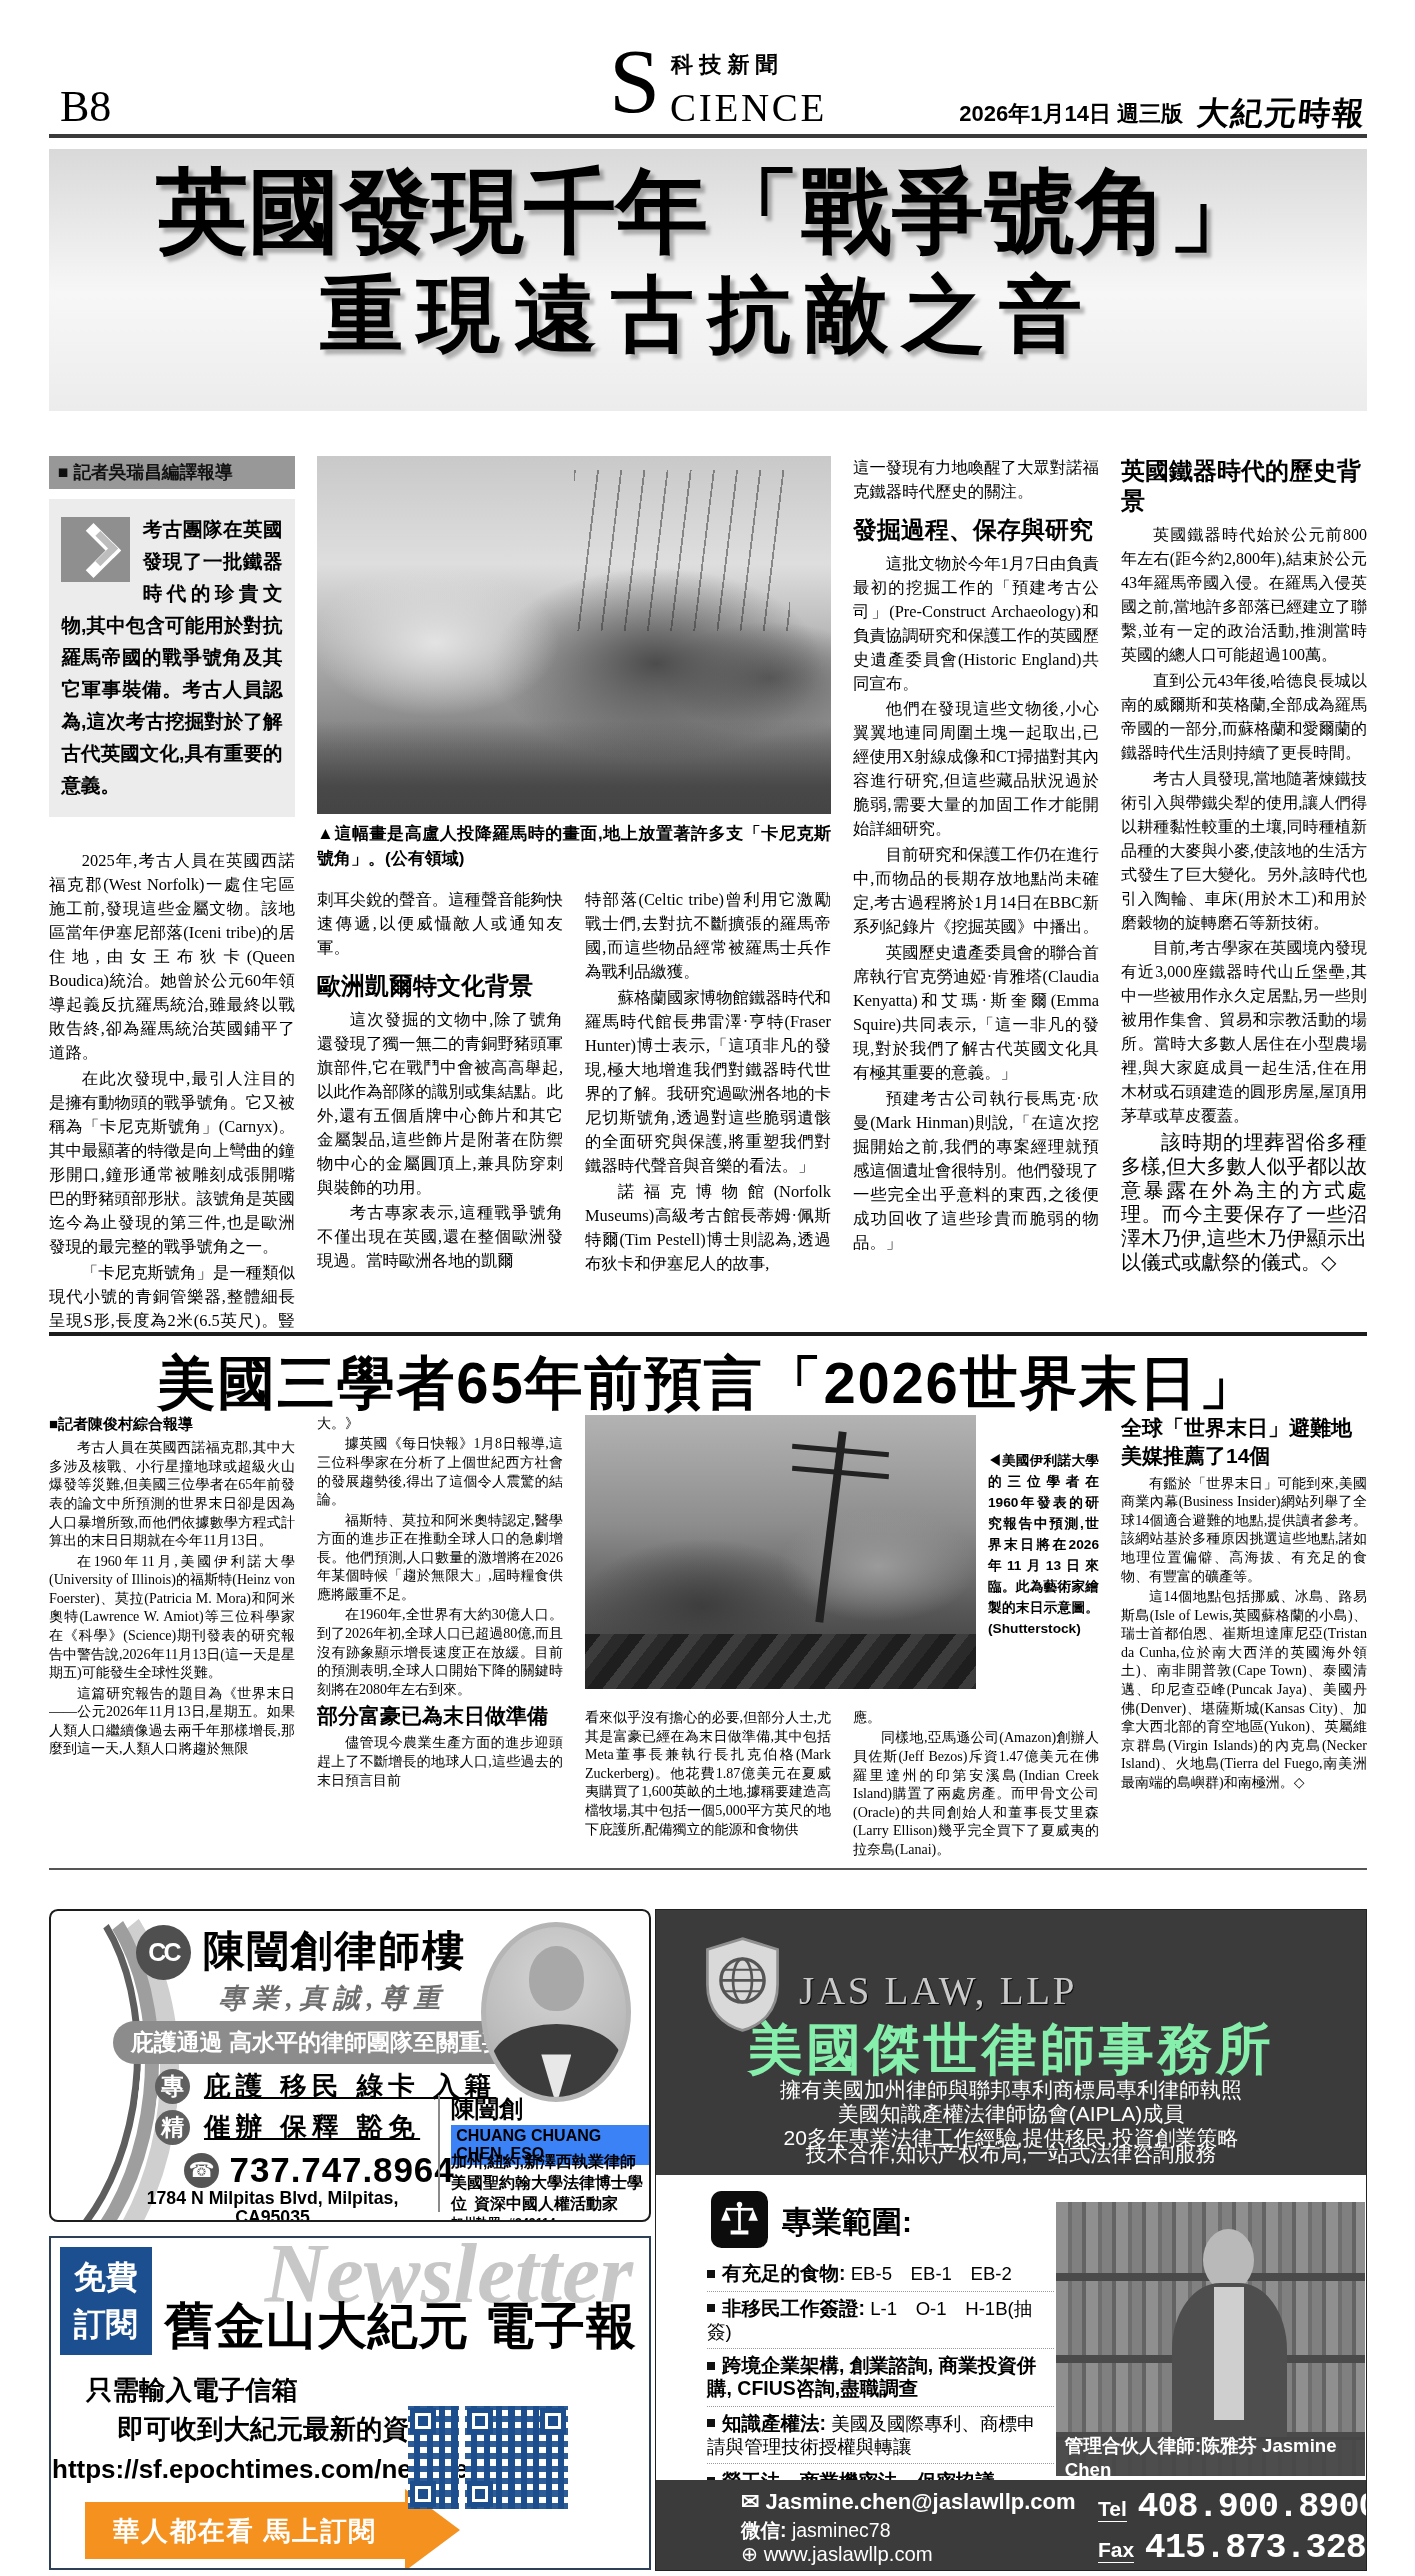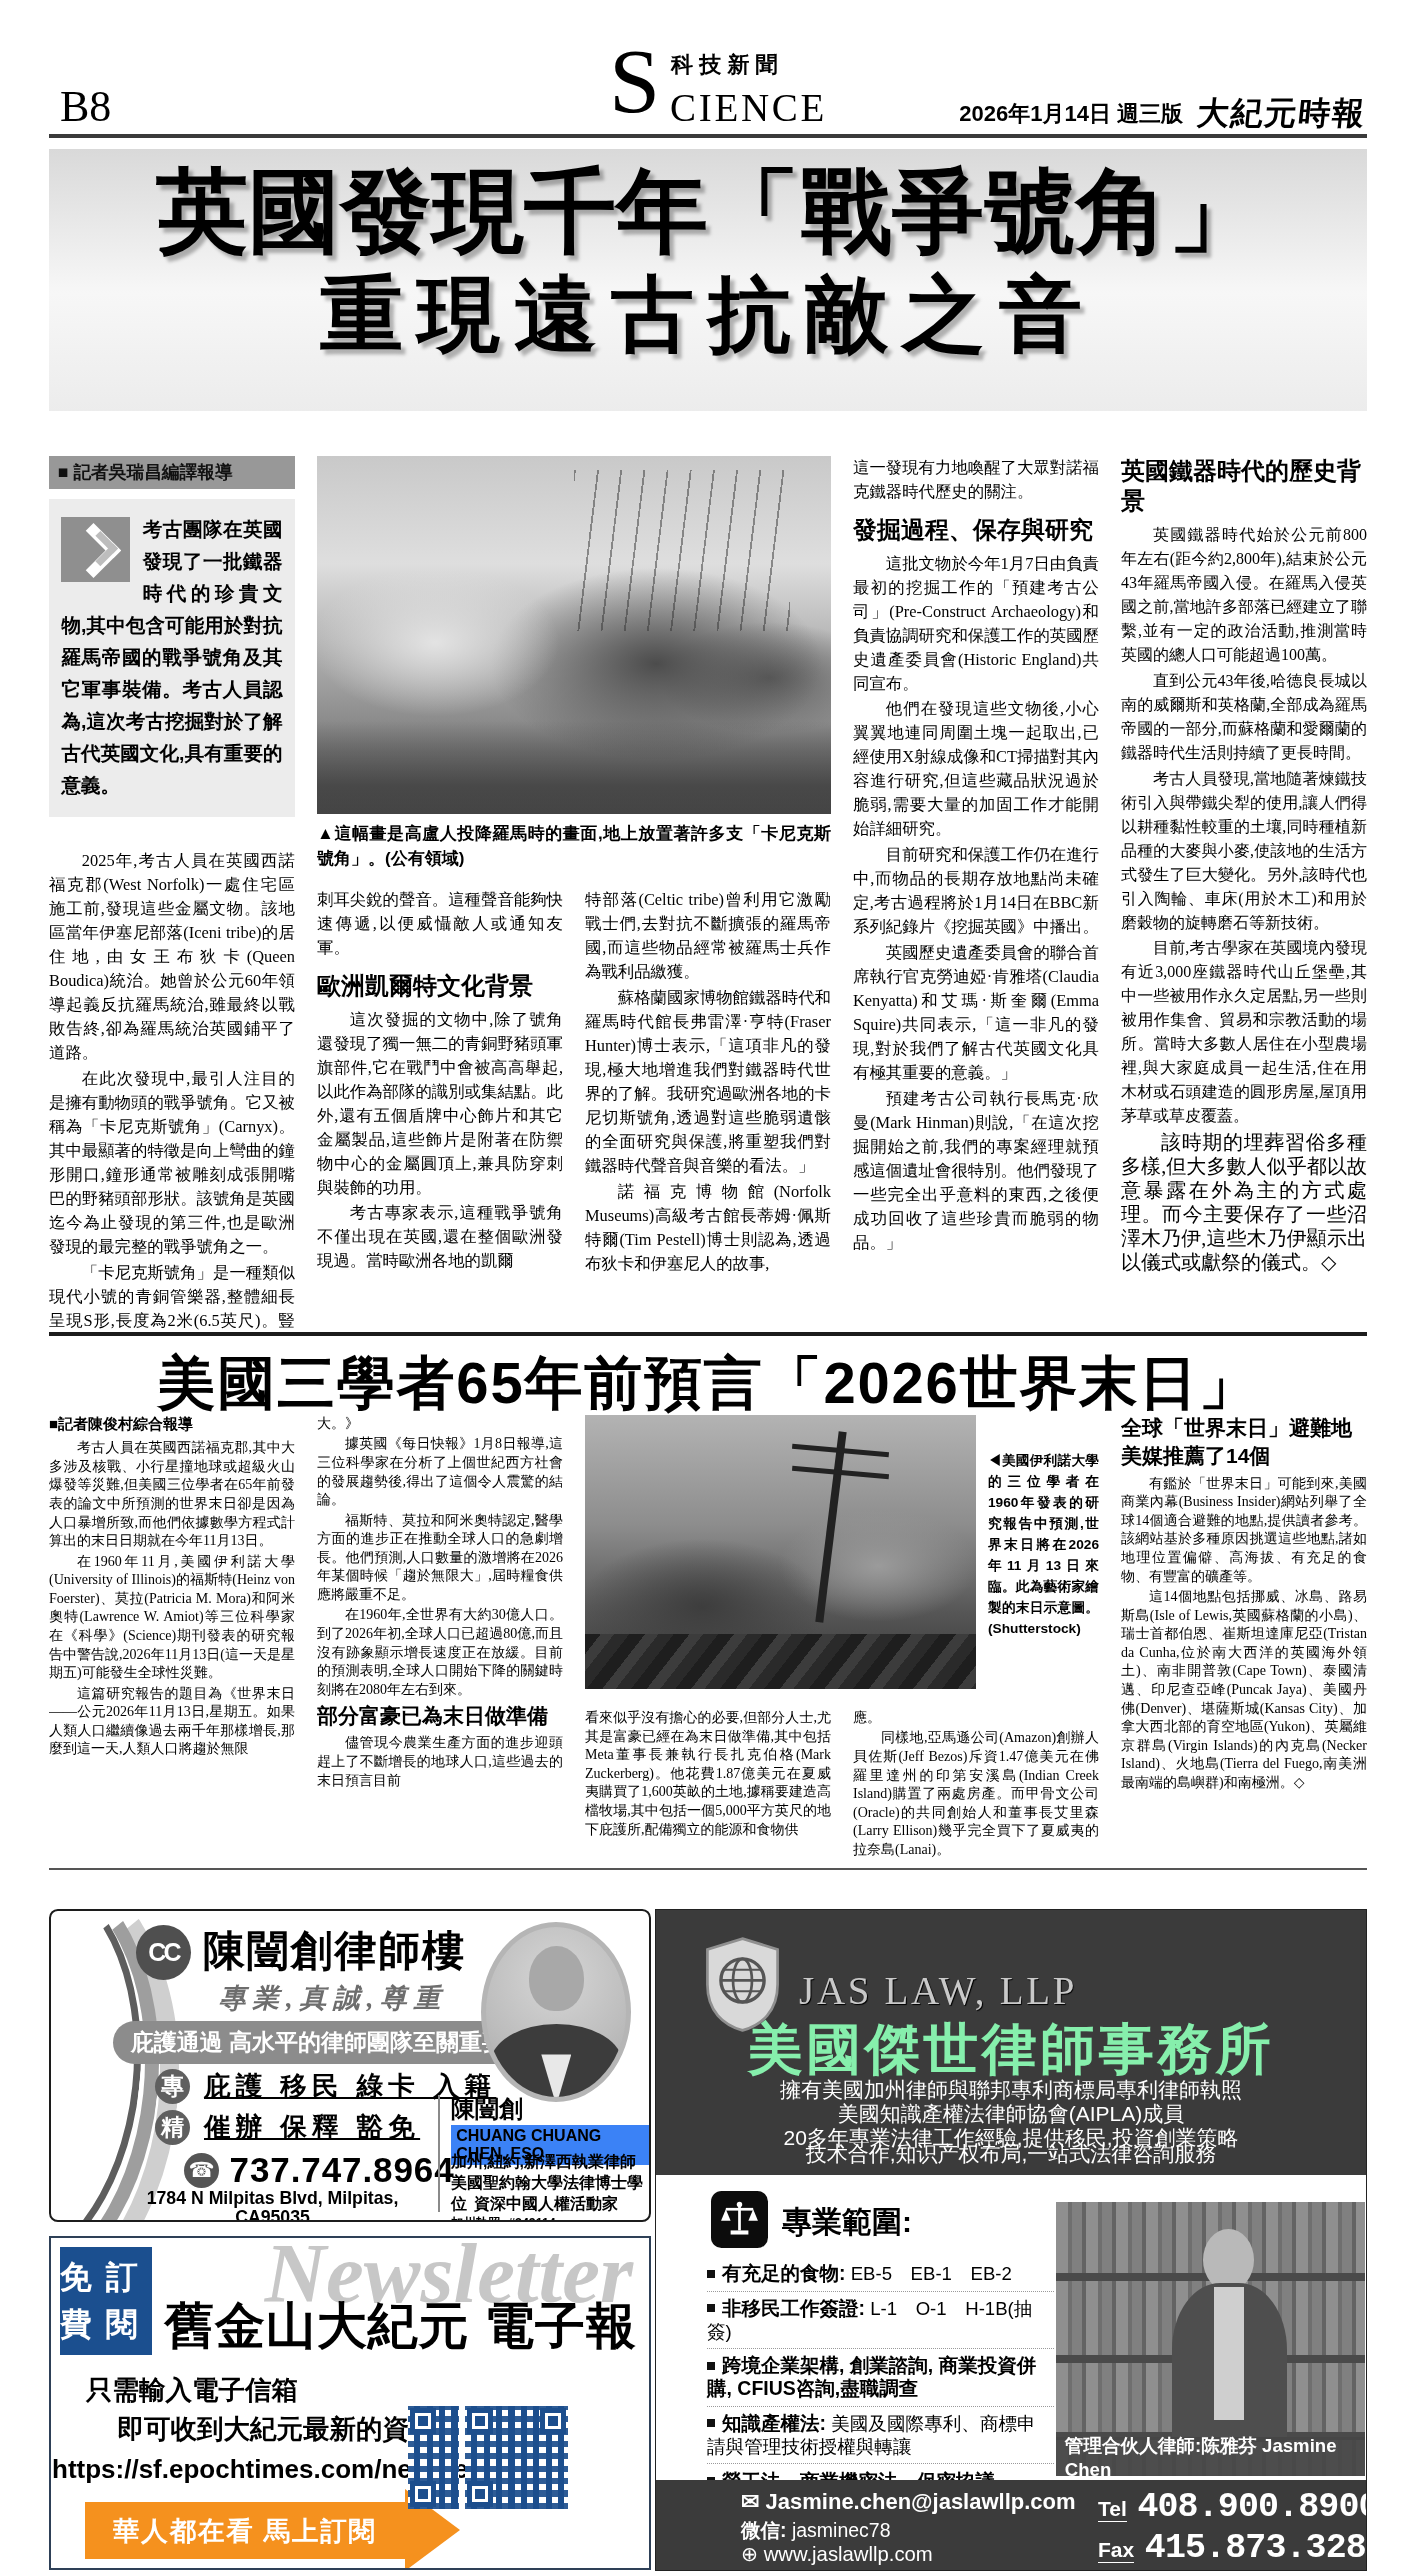--- a/index.html
+++ b/index.html
@@ -134,21 +134,21 @@
   .chen-cred{position:absolute;left:400px;font-family:"Liberation Sans",sans-serif;font-weight:bold;font-size:16px;}
   #chen-cred1{top:241px;} #chen-cred2{top:262px;} #chen-cred3{top:283px;left:423px;}
 
   
   #nl-ad{left:49px;top:2236px;width:602px;height:334px;border:2.7px solid #2e4057;overflow:hidden;
      background:#fff;box-sizing:border-box;}
   #nl-water{position:absolute;right:16px;top:-14px;font-size:85px;color:#c7c7c7;font-style:italic;
      font-family:"Liberation Serif",serif;font-weight:bold;}
   #nl-free{position:absolute;left:8.8px;top:8.8px;width:92px;height:108px;background:#1b4f8f;color:#fff;
      font-family:"Liberation Sans",sans-serif;font-weight:bold;font-size:32px;line-height:1.45;
-     display:flex;flex-direction:row;align-items:center;justify-content:center;}
+     display:flex;flex-direction:column;align-items:center;justify-content:center;}
   #nl-title{position:absolute;left:113px;top:55px;font-size:50px;font-weight:900;
      font-family:"Liberation Sans",sans-serif;letter-spacing:0.9px;}
   #nl-l1{position:absolute;left:35px;top:134px;width:389px;
      font-family:"Liberation Sans",sans-serif;font-weight:bold;font-size:26.5px;}
   #nl-l2{position:absolute;left:8.8px;top:173px;width:442px;text-align:center;
      font-family:"Liberation Sans",sans-serif;font-weight:bold;font-size:26.5px;}
   #nl-url{position:absolute;left:0px;top:216px;width:460px;text-align:center;
      font-family:"Liberation Sans",sans-serif;font-weight:bold;font-size:26px;}
   #nl-arrow{position:absolute;left:34px;top:264px;width:320px;height:57px;background:#f5911e;
      color:#fff;font-family:"Liberation Sans",sans-serif;font-weight:bold;font-size:26.5px;

